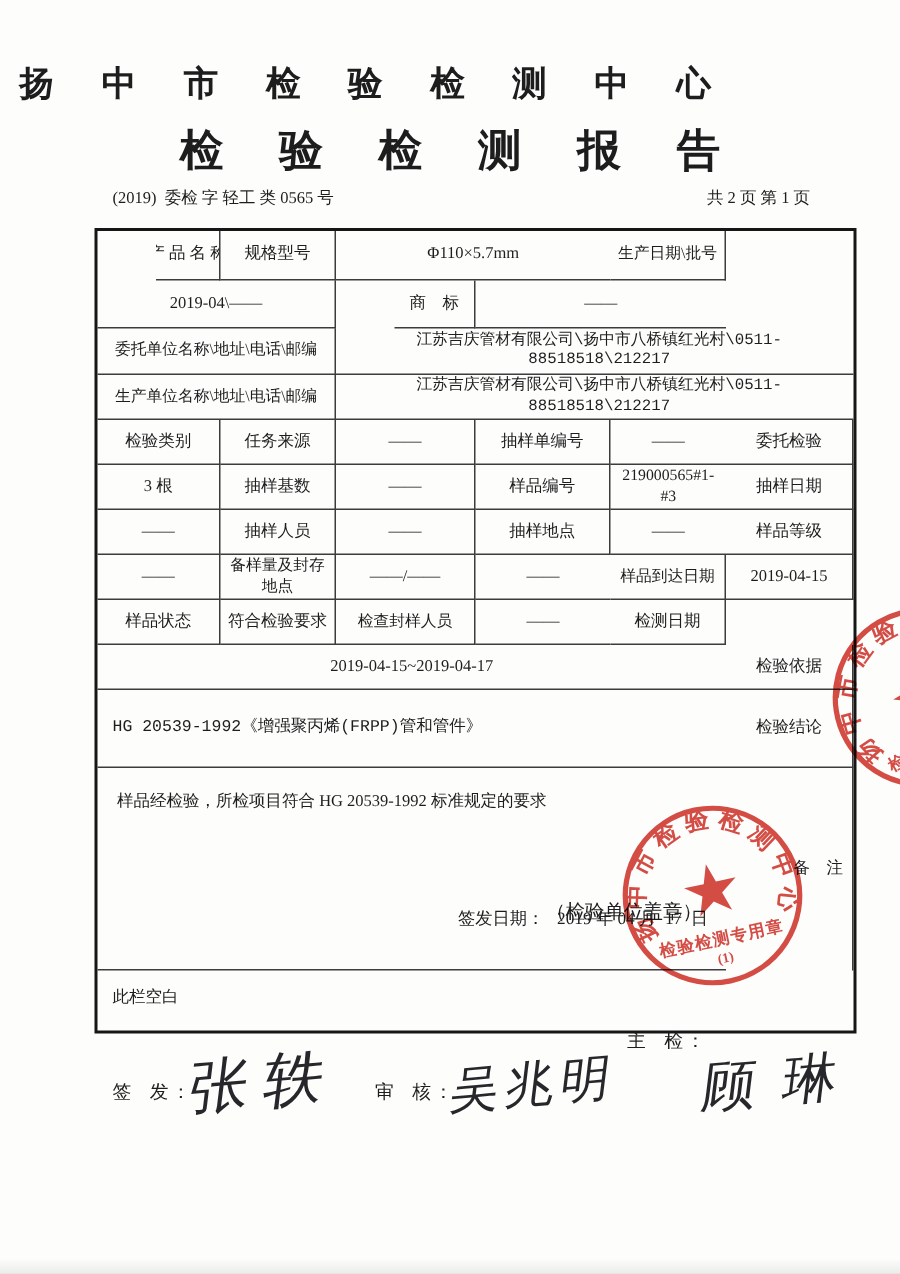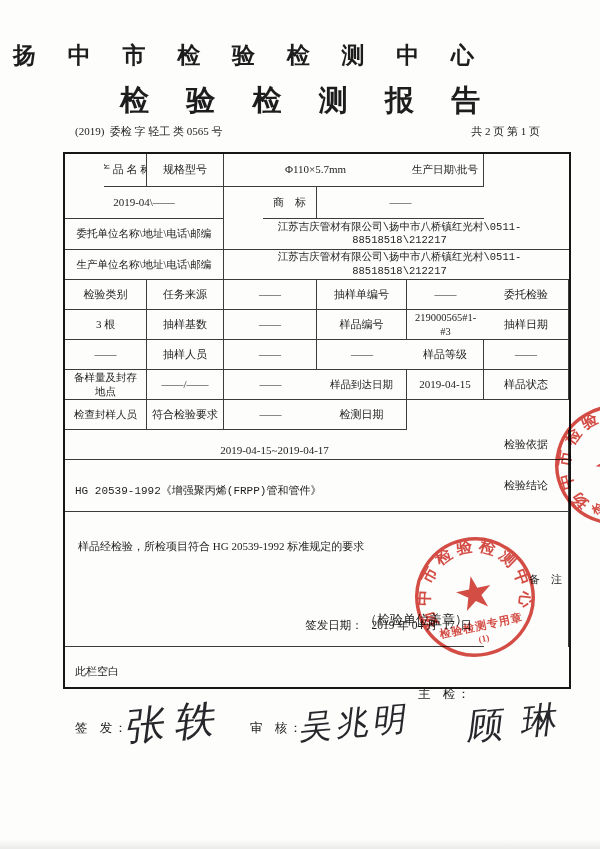--- a/index.html
+++ b/index.html
@@ -43,21 +43,21 @@
     display:flex;align-items:center;justify-content:center;
     font-size:11px;line-height:1.25;padding:2px 4px;box-sizing:border-box;
     overflow:hidden;text-align:center;
   }
   .cell.lastcol{border-right:none;}
   .cell.lastrow{border-bottom:none;}
   .cell.left{justify-content:flex-start;text-align:center;padding-left:10px;font-family:Liberation Mono, monospace;}
   .cell.small{font-size:10.5px;}
   .sp2{grid-column:span 2;}
   .sp4{grid-column:span 4;}
-  .sp5{grid-column:span 5;margin-top:12px;}
+  .sp5{grid-column:span 5;}
   .pre{white-space:pre;margin-left:39px;}
   .conclusion-cell{position:relative;padding:0;display:block;}
   .conclusion-text{position:absolute;top:16px;left:13px;right:6px;font-size:11px;text-align:left;}
   .stamp-hint{position:absolute;right:16px;top:88px;font-size:13px;}
   .issue-date{position:absolute;right:12px;top:94px;font-size:11.5px;white-space:pre;}
   
   .sign-label{position:absolute;font-size:12.5px;letter-spacing:2px;white-space:pre;}
   .sig{
     position:absolute;font-size:34px;line-height:1;white-space:nowrap;
     transform:rotate(-5deg) skewX(-12deg);color:#15151a;opacity:.92;
@@ -110,33 +110,34 @@
     <div class="cell">3 根</div>
     <div class="cell">抽样基数</div>
     <div class="cell">——</div>
     <div class="cell">样品编号</div>
     <div class="cell lastcol small">219000565#1-#3</div>
 
     <div class="cell">抽样日期</div>
     <div class="cell">——</div>
     <div class="cell">抽样人员</div>
     <div class="cell">——</div>
+    <div class="cell">抽样地点</div>
     <div class="cell lastcol">——</div>
 
     <div class="cell">样品等级</div>
     <div class="cell">——</div>
     <div class="cell small">备样量及封存地点</div>
     <div class="cell">——/——</div>
     <div class="cell lastcol">——</div>
 
     <div class="cell small">样品到达日期</div>
     <div class="cell">2019-04-15</div>
     <div class="cell">样品状态</div>
+    <div class="cell">符合检验要求</div>
     <div class="cell small">检查封样人员</div>
-    <div class="cell">符合检验要求</div>
     <div class="cell lastcol">——</div>
 
     <div class="cell">检测日期</div>
     <div class="cell sp5 lastcol">2019-04-15~2019-04-17</div>
 
     <div class="cell">检验依据</div>
     <div class="cell sp5 lastcol left">HG 20539-1992《增强聚丙烯(FRPP)管和管件》</div>
 
     <div class="cell">检验结论</div>
     <div class="cell sp5 lastcol conclusion-cell">

